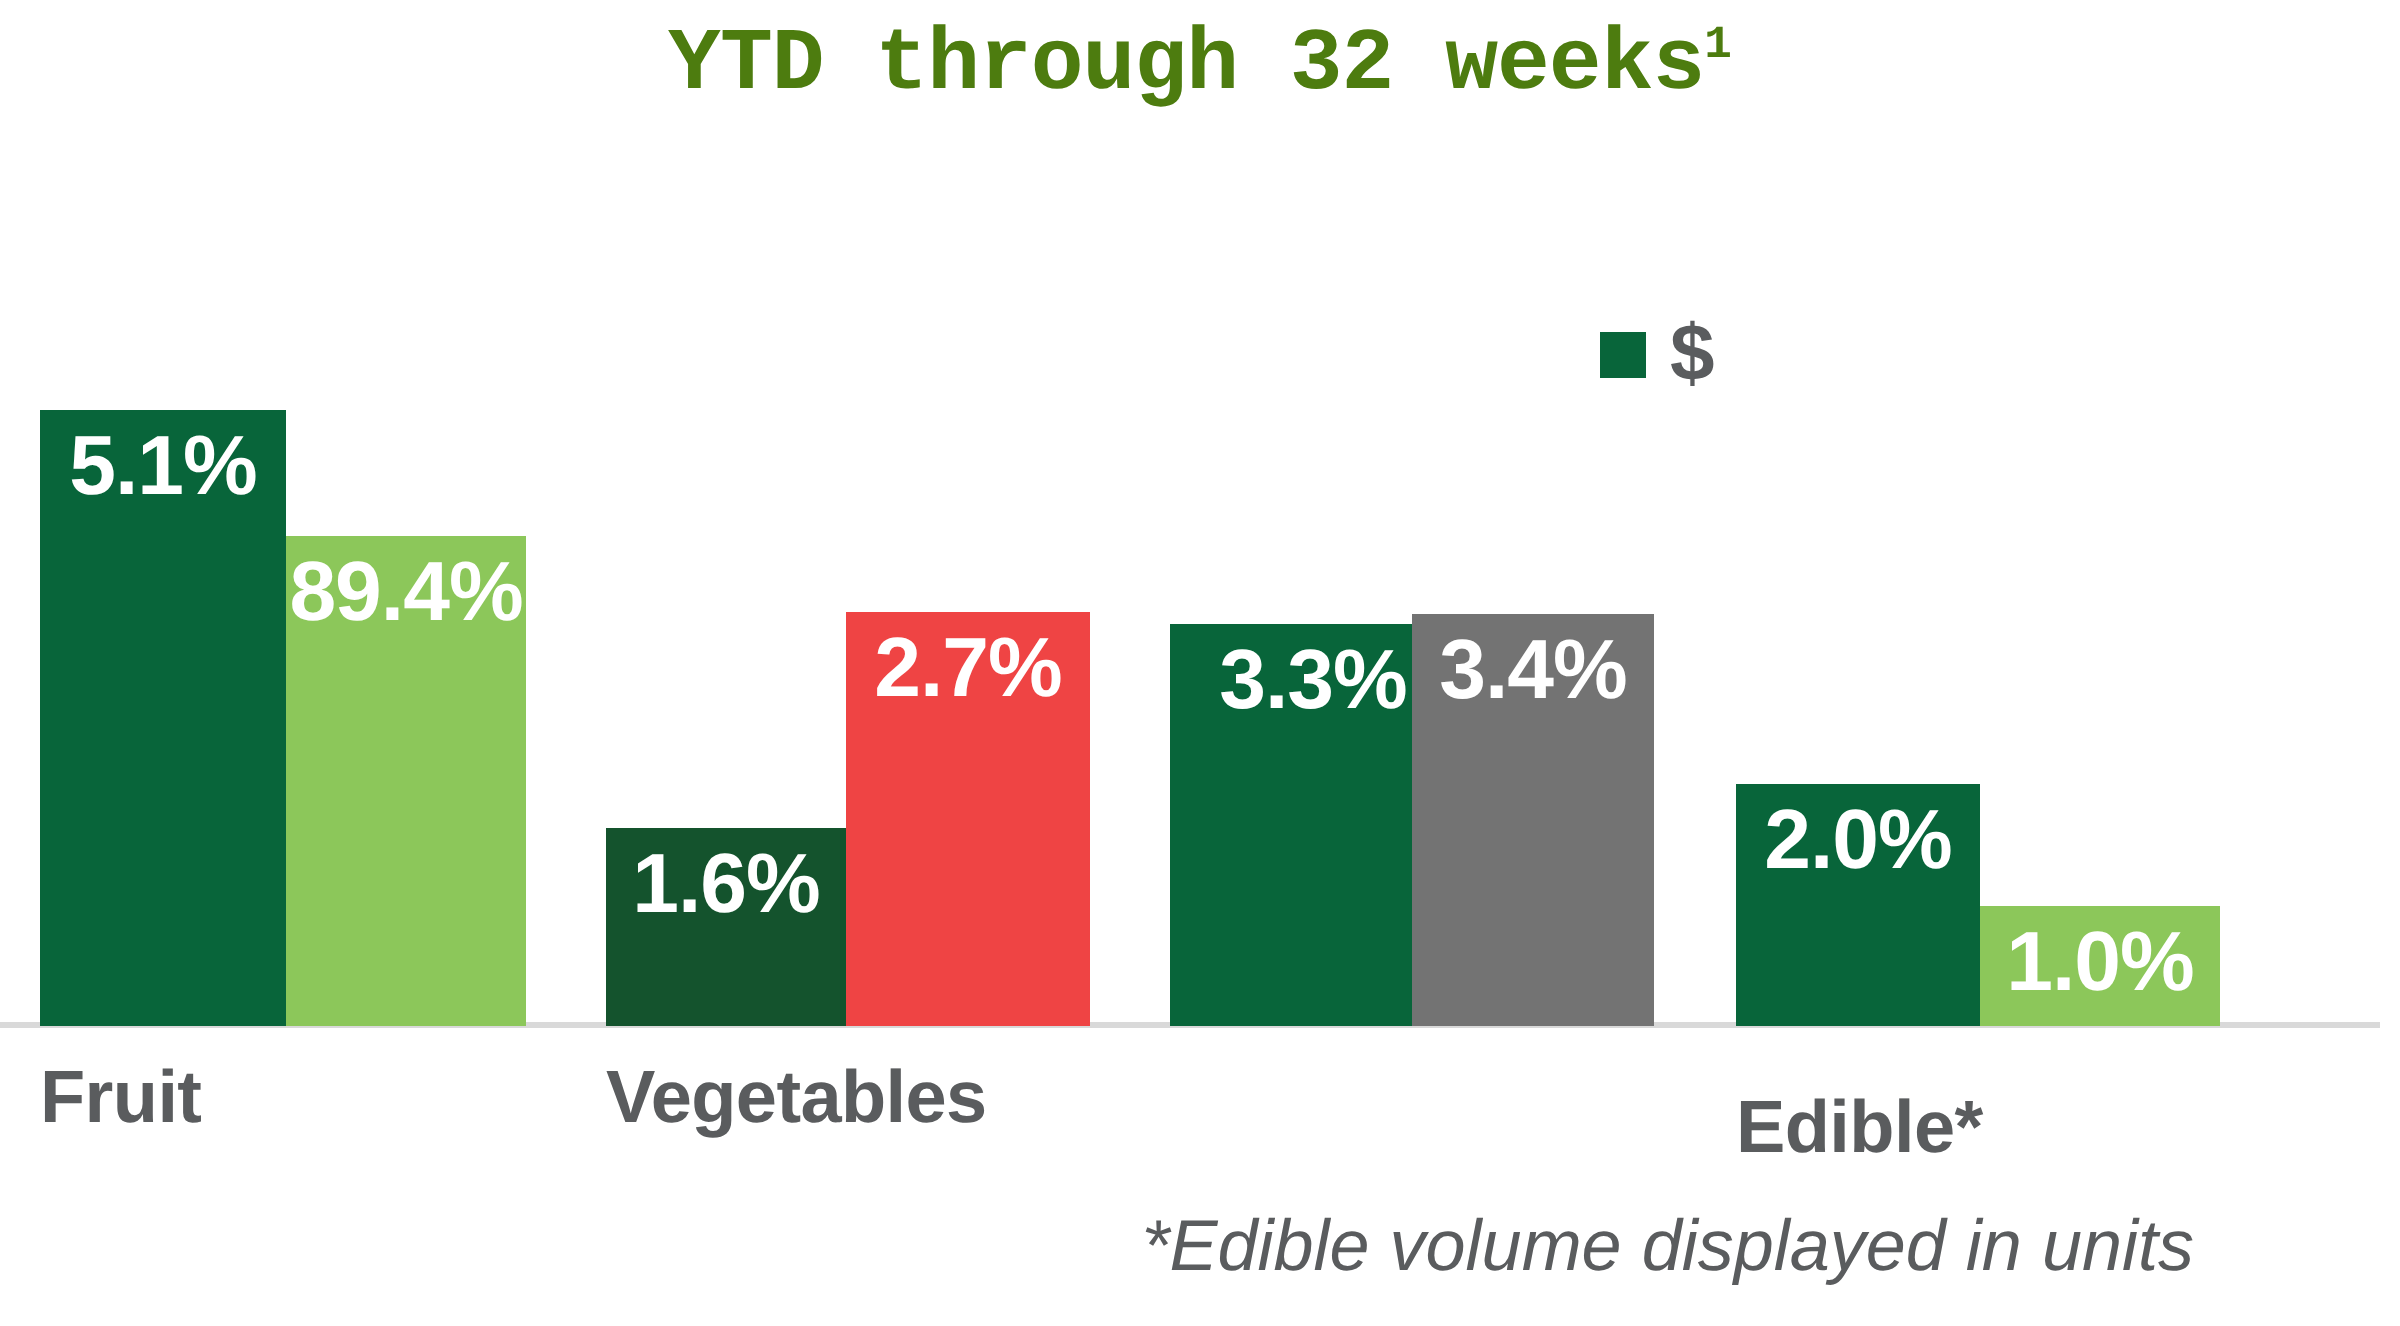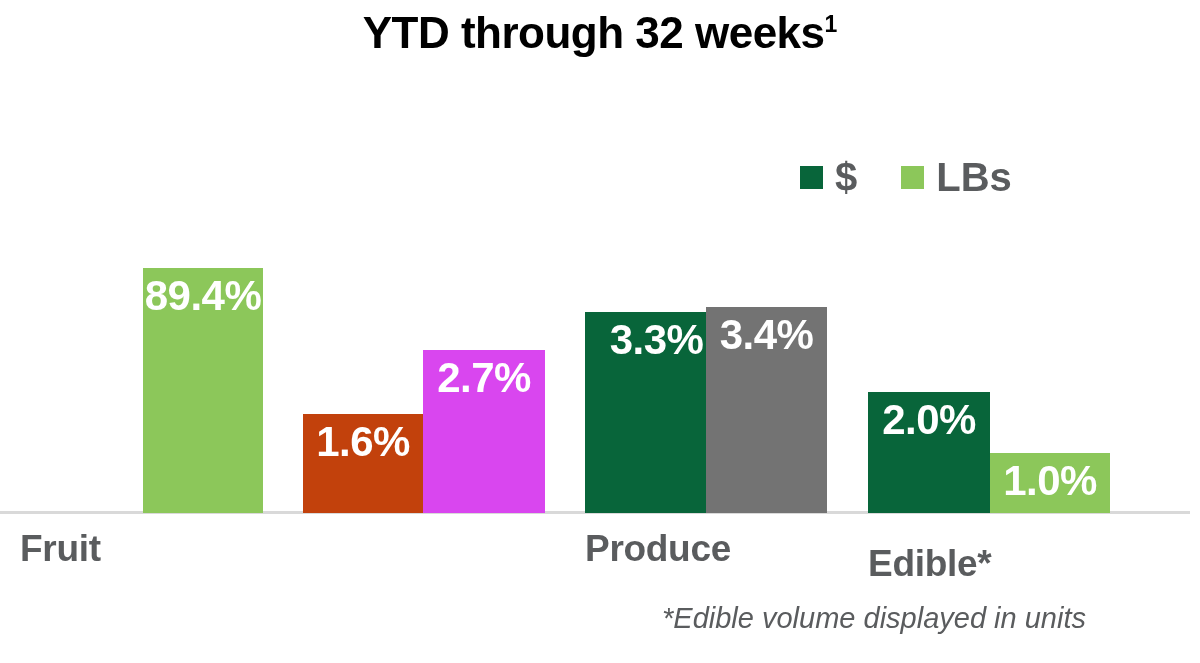--- a/index.html
+++ b/index.html
@@ -23,23 +23,24 @@
 
   
   .chart-title {
     position: absolute;
     left: 0;
     top: 8px;
     width: 1200px;
     text-align: center;
     font-size: 44px;
     font-weight: bold;
-    color: #000000;
+    color: #4d7c0f;
     letter-spacing: -0.5px;
     white-space: nowrap;
+    font-family: Liberation Mono, monospace;
   }
   .chart-title .sup {
     font-size: 23px;
     vertical-align: super;
     font-weight: bold;
     letter-spacing: 0;
   }
 
   
   .legend {
@@ -120,74 +121,73 @@
     font-size: 37px;
     font-weight: bold;
     color: #5a5c5e;
     letter-spacing: -0.3px;
     white-space: nowrap;
   }
 
   
   .footnote {
     position: absolute;
-    right: 114px;
+    right: 103px;
     top: 602px;
-    font-size: 29px;
+    font-size: 36px;
     font-style: italic;
     font-weight: normal;
     color: #5a5c5e;
     white-space: nowrap;
   }
 </style>
 </head>
 <body>
 
 <div id="chart-root">
 
   <div class="chart-title"><span>YTD through 32 weeks</span><span class="sup">1</span></div>
 
   <div class="legend">
     <div class="legend-item">
       <span class="legend-swatch" style="background: rgb(8, 101, 58);"></span>
       <span class="legend-label">$</span>
     </div>
-    <div class="legend-item">
-      <span class="legend-swatch" style="background: rgb(140, 199, 90);"></span>
-      <span class="legend-label">LBs</span>
-    </div>
   </div>
 
   <div class="plot-area">
     <div class="axis-line" style="background: rgb(217, 217, 217);"></div>
 
+    <div class="bar" style="left: 20px; width: 123px; height: 308px; background: rgb(8, 101, 58);">
+      <span class="bar-value">5.1%</span>
+    </div>
     <div class="bar" style="left: 143px; width: 120px; height: 245px; background: rgb(140, 199, 90);">
       <span class="bar-value">89.4%</span>
     </div>
-    <div class="bar" style="left: 303px; width: 120px; height: 99px; background: #c2410c;">
+    <div class="bar" style="left: 303px; width: 120px; height: 99px; background: #14532d;">
       <span class="bar-value">1.6%</span>
     </div>
-    <div class="bar" style="left: 423px; width: 122px; height: 163px; background: #d946ef;">
+    <div class="bar" style="left: 423px; width: 122px; height: 207px; background: #ef4444;">
       <span class="bar-value">2.7%</span>
     </div>
     <div class="bar" style="left: 585px; width: 143px; height: 201px; background: rgb(8, 101, 58); text-decoration: underline;">
       <span class="bar-value">3.3%</span>
     </div>
     <div class="bar" style="left: 706px; width: 121px; height: 206px; background: #737373;">
       <span class="bar-value">3.4%</span>
     </div>
     <div class="bar" style="left: 868px; width: 122px; height: 121px; background: rgb(8, 101, 58); padding-left: 20px;">
       <span class="bar-value">2.0%</span>
     </div>
     <div class="bar" style="left: 990px; width: 120px; height: 60px; background: rgb(140, 199, 90);">
       <span class="bar-value">1.0%</span>
     </div>
   </div>
 
   <div class="cat-labels">
     <div class="cat-label" style="left: 20px; width: 243px;">Fruit</div>
-    <div class="cat-label" style="left: 585px; width: 242px;">Produce</div>
+    <div class="cat-label" style="left: 303px; width: 242px;">Vegetables</div>
     <div class="cat-label" style="left: 868px; width: 242px; margin-top: 15px;">Edible*</div>
   </div>
 
   <div class="footnote">*Edible volume displayed in units</div>
 
 </div>
 
 </body></html>

